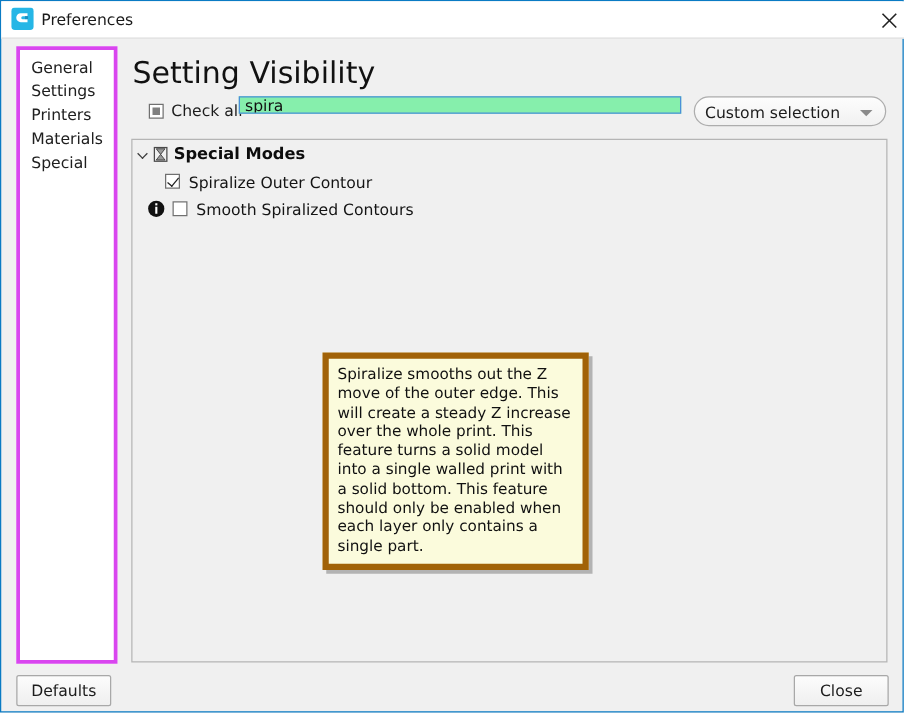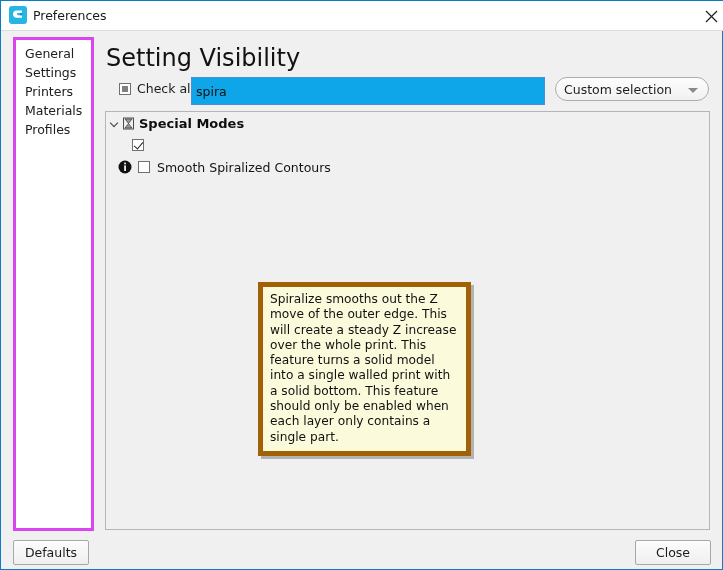--- a/index.html
+++ b/index.html
@@ -135,24 +135,24 @@
   #checkall-label {
     margin-left: 6px;
     font-size: 12.5px;
     color: #1c1c1c;
     white-space: nowrap;
   }
   #search-input {
     position: absolute;
     left: 86px; top: 0px;
     width: 354px;
-    height: 28px;
+    height: 14px;
     box-sizing: border-box;
     border: 1px solid #4a90d9;
-    background: #0ea5e9;
+    background: #86efac;
     font-family: "DejaVu Sans", sans-serif;
     font-size: 12.5px;
     color: #111111;
     padding: 0 4px;
     outline: none;
   }
   #select-wrap {
     position: absolute;
     left: 450px; top: 0px;
     width: 154px;
@@ -293,21 +293,21 @@
         <line x1="12" y1="1" x2="1" y2="12" stroke="#222" stroke-width="1.3"></line>
       </svg>
     </div>
   </div>
 
   <div id="sidebar">
     <div class="side-item">General</div>
     <div class="side-item">Settings</div>
     <div class="side-item">Printers</div>
     <div class="side-item">Materials</div>
-    <div class="side-item">Profiles</div>
+    <div class="side-item">Special</div>
   </div>
 
   <div id="content">
 
     <div id="page-title">Setting Visibility</div>
 
     <div id="filter-row">
       <div id="checkall-wrap">
         <span class="cb partial"></span>
         <span id="checkall-label">Check all</span>
@@ -327,20 +327,21 @@
           <svg width="13" height="13" viewBox="0 0 13 13">
             <rect x="1.5" y="1" width="10" height="11" fill="none" stroke="#4a4a4a" stroke-width="1"></rect>
             <path d="M3 2 L10 2 L6.5 6.5 L10 11 L3 11 L6.5 6.5 Z" fill="#9a9a9a" stroke="#3a3a3a" stroke-width="0.7"></path>
           </svg>
         </span>
         <span class="group-label">Special Modes</span>
       </div>
 
       <div class="tree-row child-row">
         <span class="cb checked"></span>
+        <span class="child-label">Spiralize Outer Contour</span>
       </div>
 
       <div class="tree-row" id="row-child2">
         <span class="info-icon">
           <svg width="14" height="14" viewBox="0 0 14 14">
             <circle cx="7" cy="7" r="6.5" fill="#111111"></circle>
             <rect x="6.2" y="2.6" width="1.7" height="1.7" fill="#ffffff"></rect>
             <rect x="6.2" y="5.4" width="1.7" height="5.6" fill="#ffffff"></rect>
           </svg>
         </span>

